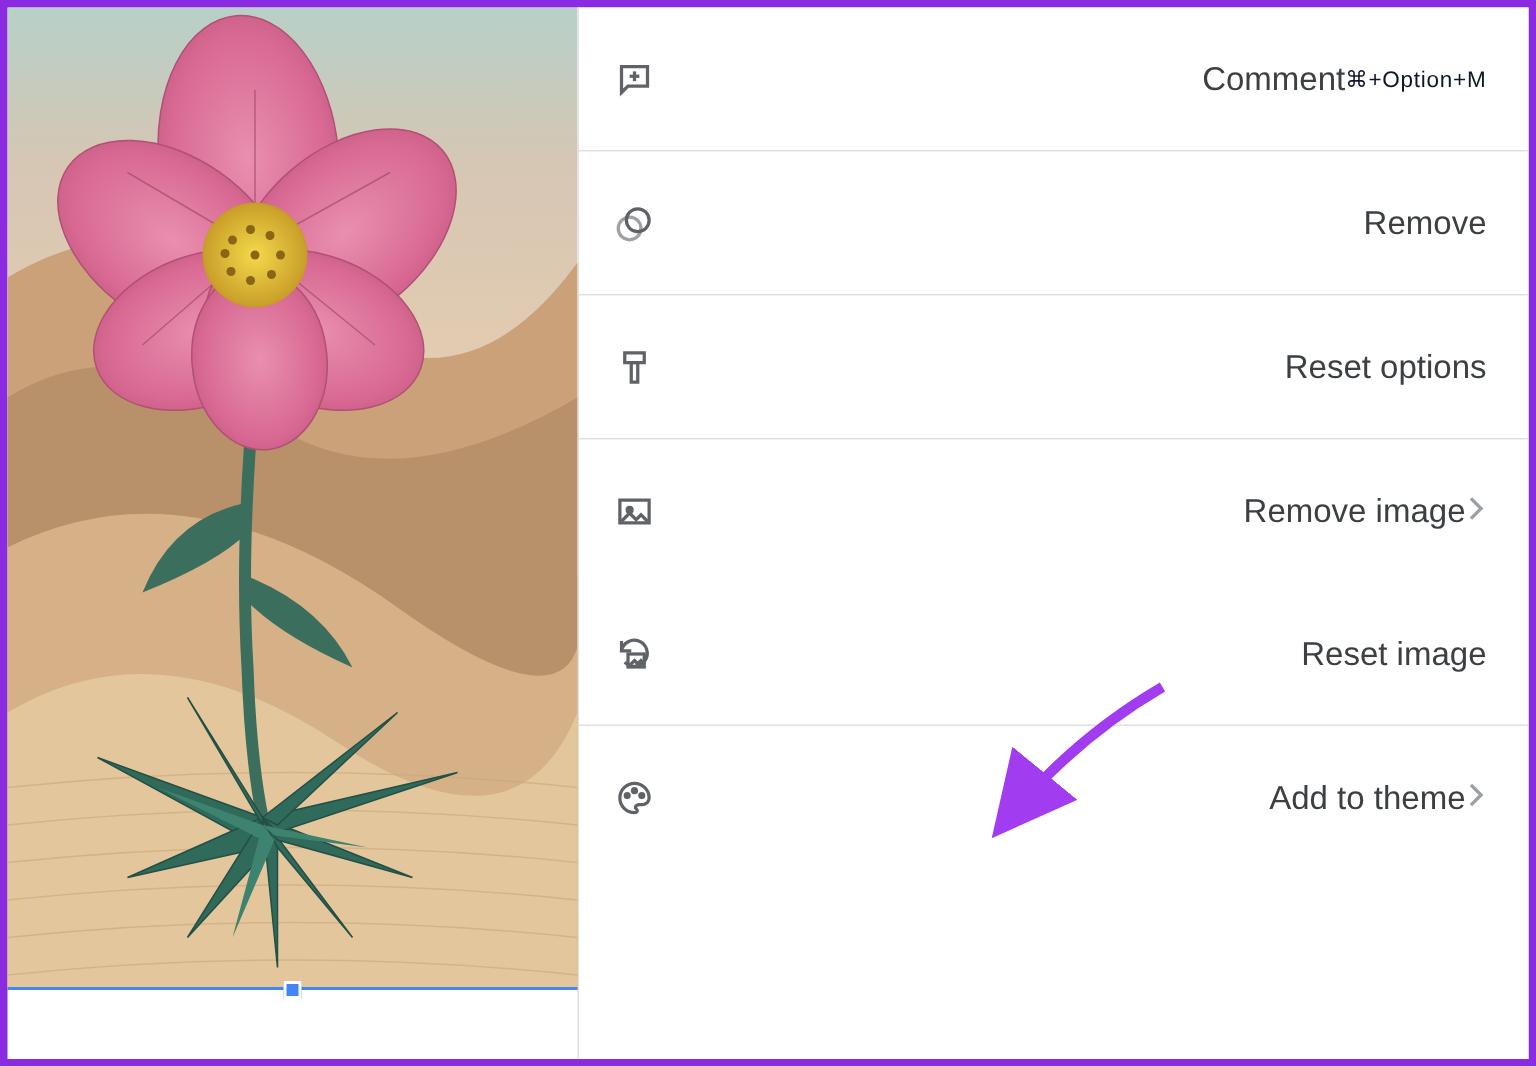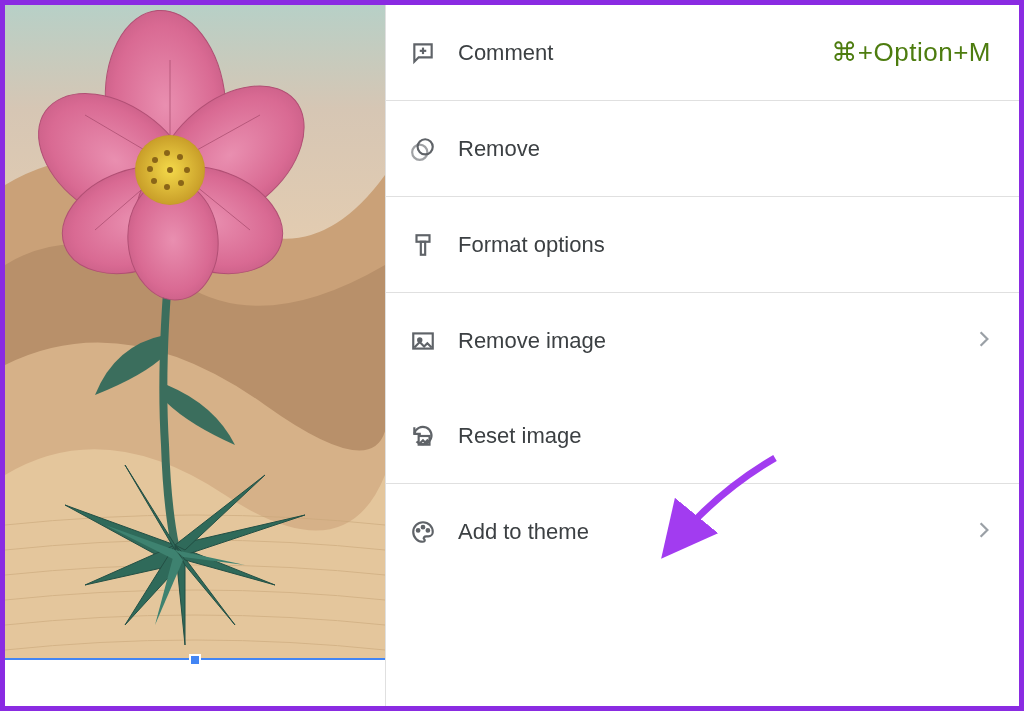--- a/index.html
+++ b/index.html
@@ -58,37 +58,38 @@
   .menu-group {
     padding: 0;
     border-bottom: 1px solid #e0e0e0;
   }
   .menu-item {
     display: flex;
     align-items: center;
     height: 95px;
     padding: 0 28px 0 20px;
     cursor: pointer;
+    text-align: right;
   }
   .menu-item .icon-slot {
     width: 34px;
     height: 28px;
     display: flex;
     align-items: center;
     justify-content: center;
     margin-right: 18px;
     flex-shrink: 0;
     color: #5f6368;
   }
   .menu-item .label {
     flex: 1;
   }
   .menu-item .shortcut {
-    color: #4d7c0f;
-    font-size: 26px;
+    color: #0f172a;
+    font-size: 15px;
     letter-spacing: 0.5px;
   }
   .menu-item .submenu-arrow {
     color: #9aa0a6;
   }
   
   .annotation-arrow {
     position: absolute;
     pointer-events: none;
   }
@@ -219,21 +220,21 @@
     </div>
 
     <div class="menu-group">
       <div class="menu-item">
         <span class="icon-slot">
           <svg width="26" height="26" viewBox="0 0 24 24" fill="none" stroke="#5f6368" stroke-width="2">
               <rect x="6" y="3" width="12" height="6"></rect>
               <rect x="10" y="9" width="4" height="12"></rect>
             </svg>
         </span>
-        <span class="label">Format options</span>
+        <span class="label">Reset options</span>
       </div>
     </div>
 
     <div class="menu-group">
       <div class="menu-item">
         <span class="icon-slot">
           <svg width="26" height="26" viewBox="0 0 24 24" fill="none" stroke="#5f6368" stroke-width="2">
               <rect x="3" y="5" width="18" height="14"></rect>
               <circle cx="9" cy="11" r="1.5" fill="#5f6368"></circle>
               <path d="M4 18l5-5 4 4 3-3 4 4"></path>

